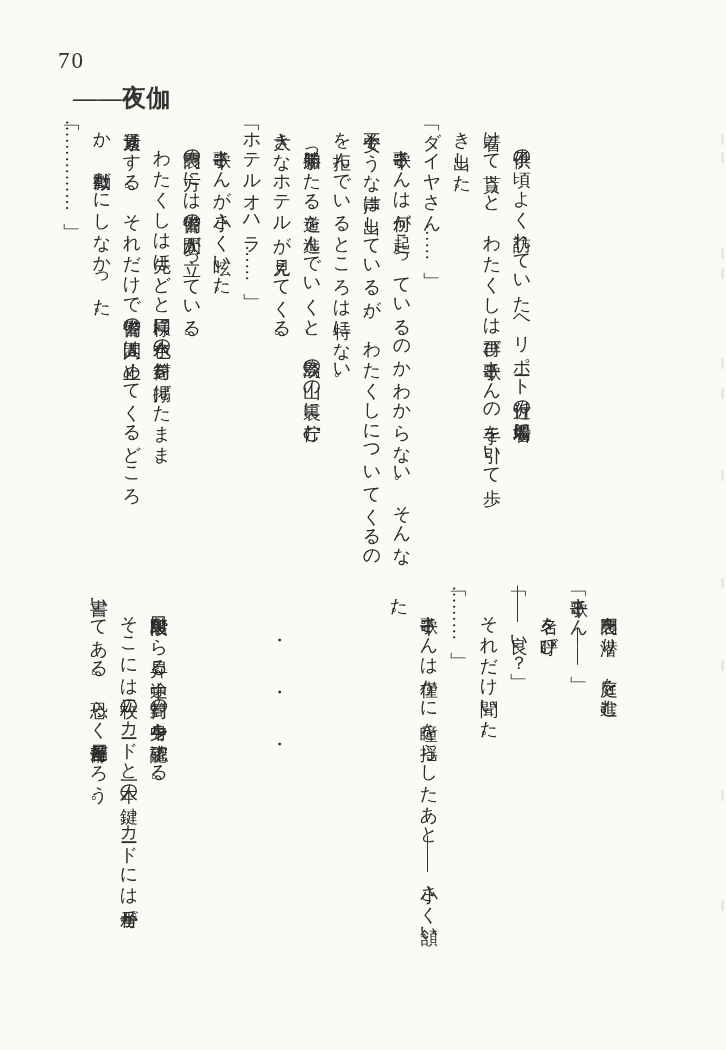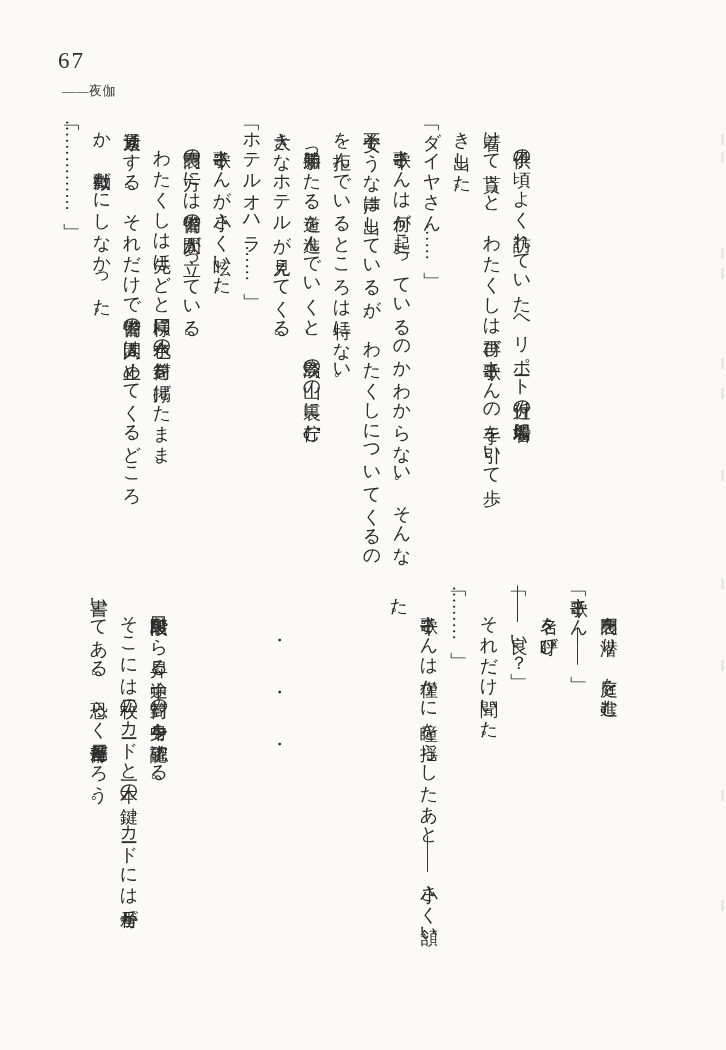--- a/index.html
+++ b/index.html
@@ -16,26 +16,27 @@
   .page-number {
     position: absolute;
     left: 58px;
     top: 48px;
     font-size: 23px;
     letter-spacing: 2px;
     color: #2f2f2f;
   }
   .running-header {
     position: absolute;
-    left: 62px;
+    left: 73px;
     top: 82px;
-    font-size: 13px;
+    font-size: 24px;
     letter-spacing: 0.5px;
     color: #333;
     white-space: nowrap;
+    font-weight: bold;
   }
   
   .tier {
     position: absolute;
     writing-mode: vertical-rl;
     text-orientation: mixed;
   }
   .tier-upper {
     left: 57px;
     top: 119px;
@@ -73,21 +74,21 @@
     height: 11px;
     background: #e9e8e3;
     border-radius: 1px;
   }
 </style>
 </head>
 <body>
 
 <div class="page">
 
-  <div class="page-number">67</div>
+  <div class="page-number">70</div>
   <div class="running-header">――夜伽</div>
 
   <section class="tier tier-upper">
     <div class="col indent">子供の頃、よく訪れていたヘリポート付近の船着場に</div>
     <div class="col">着けて貰うと、わたくしは再び千歌さんの手を引いて歩</div>
     <div class="col">き出した。</div>
     <div class="col">「ダイヤさん……」</div>
     <div class="col indent">千歌さんは何が起こっているのかわからない。そんな</div>
     <div class="col">不安そうな声は出しているが、わたくしについてくるの</div>
     <div class="col">を拒んでいるところは特にない。</div>

